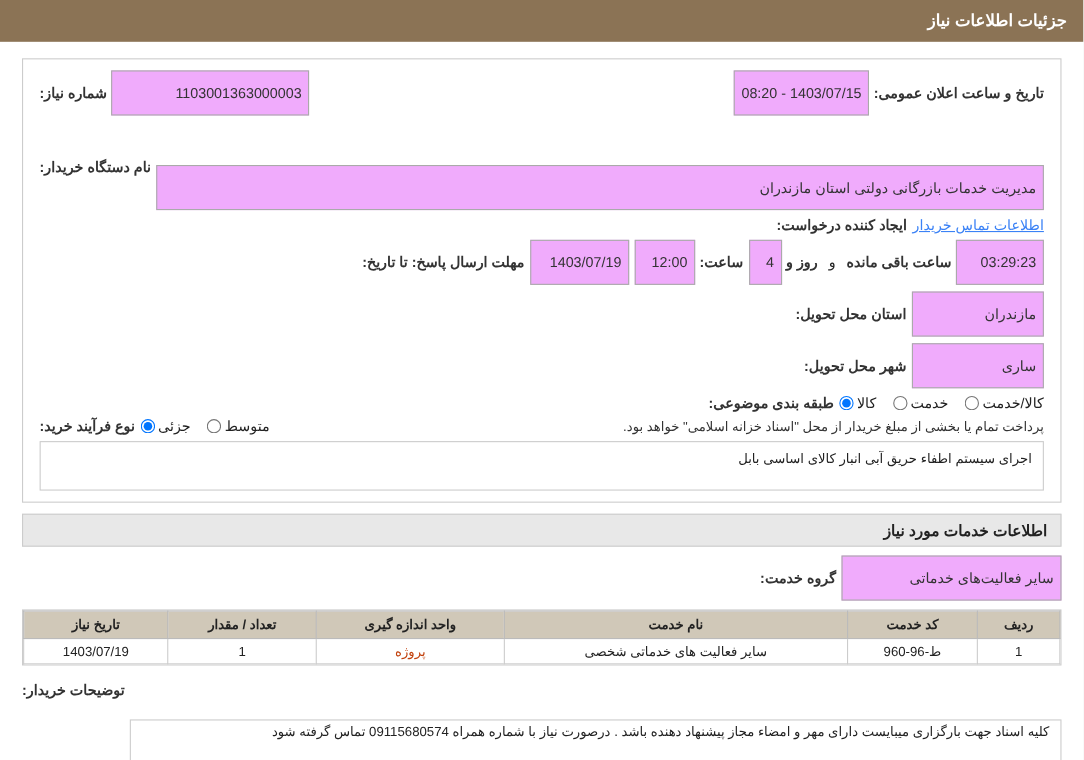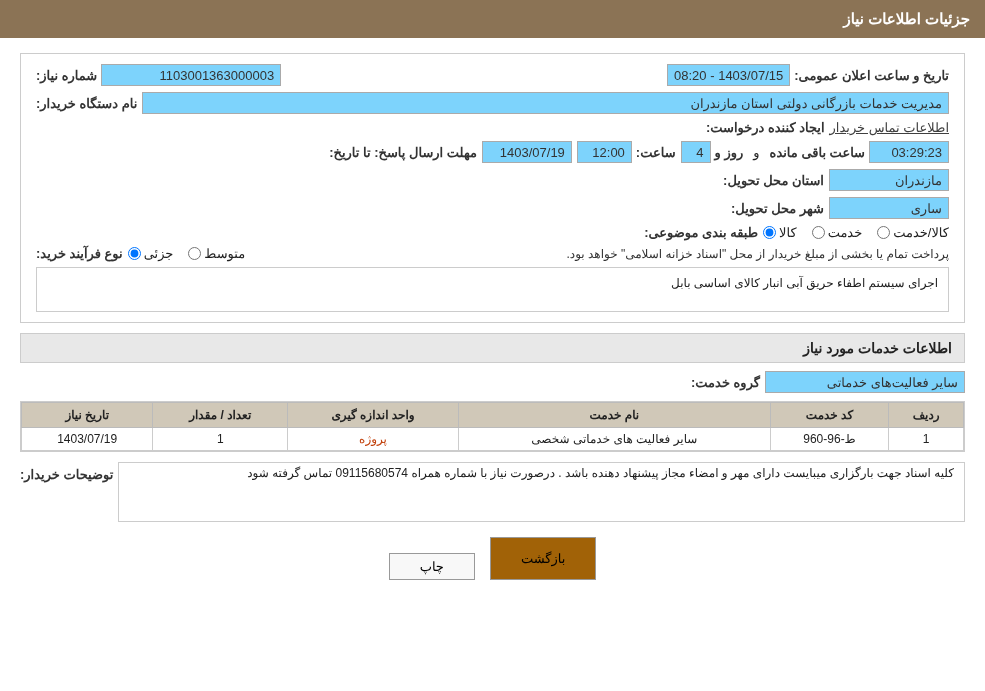--- a/index.html
+++ b/index.html
@@ -44,35 +44,35 @@
       gap: 4px;
     }
     .label {
       color: #333;
       font-weight: bold;
       white-space: nowrap;
       flex-shrink: 0;
     }
     .value-box {
       border: 1px solid #aaa;
-      background: #7dd3fc;
-      padding: 2px 6px;
+      background: #f0abfc;
+      padding: 12px 6px;
       min-height: 22px;
       display: inline-flex;
       align-items: center;
     }
     .value-text {
       color: #333;
     }
     .link-text {
-      color: #404040;
+      color: #3b82f6;
       cursor: pointer;
       text-decoration: underline;
     }
-    .flex1 { flex: 1; }
+    .flex1 { flex: 1; margin-top: 39px; }
     .section-title {
       background: #e8e8e8;
       border: 1px solid #ccc;
       padding: 6px 12px;
       font-size: 14px;
       font-weight: bold;
       margin-bottom: 8px;
       text-align: right;
     }
     .table-container {

